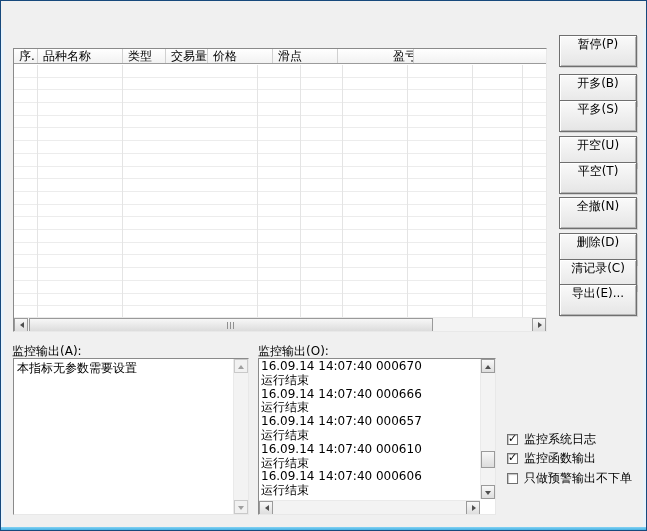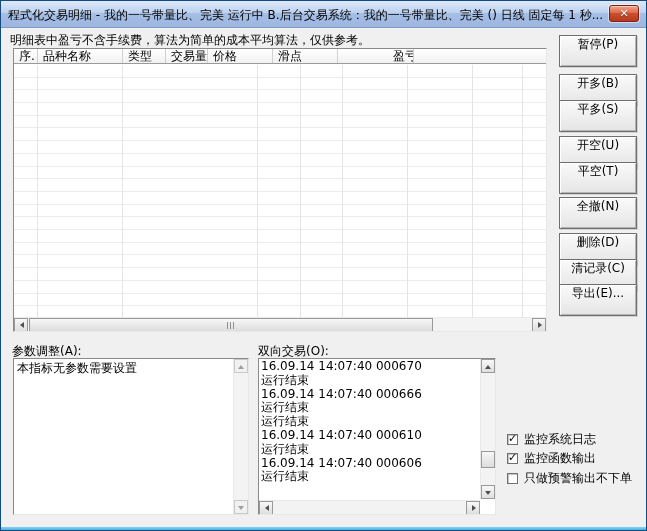--- a/index.html
+++ b/index.html
@@ -84,34 +84,27 @@
   .check-row{position:absolute;left:503px;height:14px;display:flex;align-items:center;gap:6px;white-space:nowrap;}
   .checkbox{width:11px;height:11px;background:#fff;border:1px solid #707070;
     box-shadow:inset 1px 1px 1px rgba(0,0,0,.25);position:relative;flex:0 0 auto;}
   .checkbox.on::after{content:"✓";position:absolute;left:0px;top:-3px;font-size:11px;font-weight:bold;color:#000;}
 </style>
 </head>
 <body>
 
 <div class="window">
 
-  <div class="titlebar">
-    <span class="title-text">程式化交易明细 - 我的一号带量比、完美 运行中  B.后台交易系统：我的一号带量比、完美 () 日线 固定每 1 秒...</span>
-    <div class="close-btn">
-      <span class="close-x">✕</span>
-    </div>
-  </div>
 
   <div class="edge-l"></div>
   <div class="edge-r"></div>
   <div class="edge-b"></div>
 
   <div class="content">
 
-    <div class="note">明细表中盈亏不含手续费，算法为简单的成本平均算法，仅供参考。</div>
 
     <div class="table">
       <div class="thead">
           <div class="th" style="width: 24px;">序.</div>
           <div class="th" style="width: 85px;">品种名称</div>
           <div class="th" style="width: 43px;">类型</div>
           <div class="th" style="width: 42px;">交易量</div>
           <div class="th" style="width: 65px; font-family: Liberation Serif, serif;">价格</div>
           <div class="th" style="width: 65px;">滑点</div>
           <div class="th" style="width: 50px; margin-top: 16px;">幅度</div>
@@ -143,40 +136,41 @@
     <div class="push-btn" style="top:7px">暂停(P)</div>
     <div class="push-btn" style="top:46px">开多(B)</div>
     <div class="push-btn" style="top:72px">平多(S)</div>
     <div class="push-btn" style="top:108px">开空(U)</div>
     <div class="push-btn" style="top:134px">平空(T)</div>
     <div class="push-btn" style="top:169px">全撤(N)</div>
     <div class="push-btn" style="top:205px">删除(D)</div>
     <div class="push-btn" style="top:231px">清记录(C)</div>
     <div class="push-btn" style="top:256px">导出(E)...</div>
 
-    <div class="section-label" style="left:8px;top:315px">参数调整(A):</div>
+    <div class="section-label" style="left:8px;top:315px">监控输出(A):</div>
     <div class="param-box">
       <div class="param-text">本指标无参数需要设置</div>
       <div class="vscroll" style="top:0;bottom:0">
         <div class="sb-btn dis" style="left:0;top:0">
             <span class="tri tri-u"></span>
           </div>
         <div class="sb-btn dis" style="left:0;bottom:0">
             <span class="tri tri-d"></span>
           </div>
       </div>
     </div>
 
-    <div class="section-label" style="left:254px;top:315px">双向交易(O):</div>
+    <div class="section-label" style="left:254px;top:315px">监控输出(O):</div>
     <div class="monitor-box">
       <div class="monitor-list">
           <div class="logline">16.09.14 14:07:40 000670</div>
           <div class="logline">运行结束</div>
           <div class="logline">16.09.14 14:07:40 000666</div>
           <div class="logline">运行结束</div>
+          <div class="logline">16.09.14 14:07:40 000657</div>
           <div class="logline">运行结束</div>
           <div class="logline">16.09.14 14:07:40 000610</div>
           <div class="logline">运行结束</div>
           <div class="logline">16.09.14 14:07:40 000606</div>
           <div class="logline">运行结束</div>
         </div>
       <div class="vscroll" style="top:0;bottom:15px">
         <div class="sb-btn" style="left:0;top:0">
             <span class="tri tri-u"></span>
           </div>

